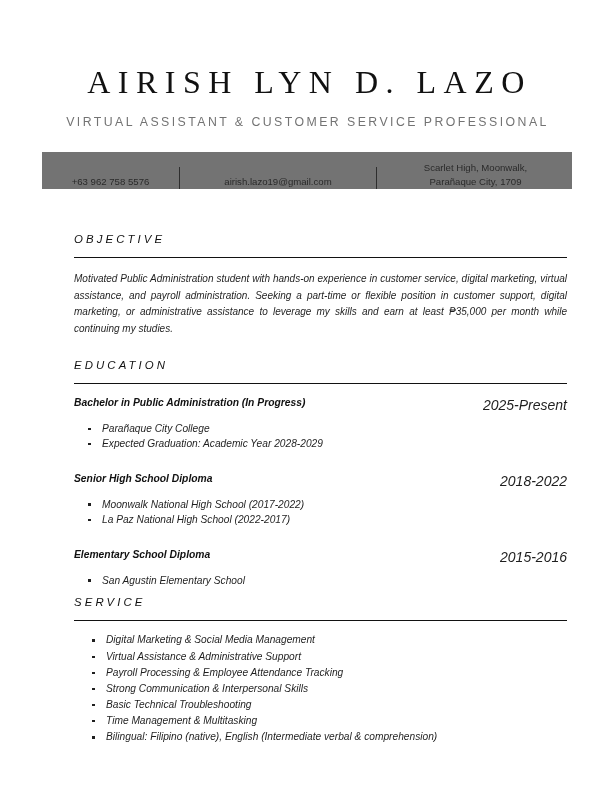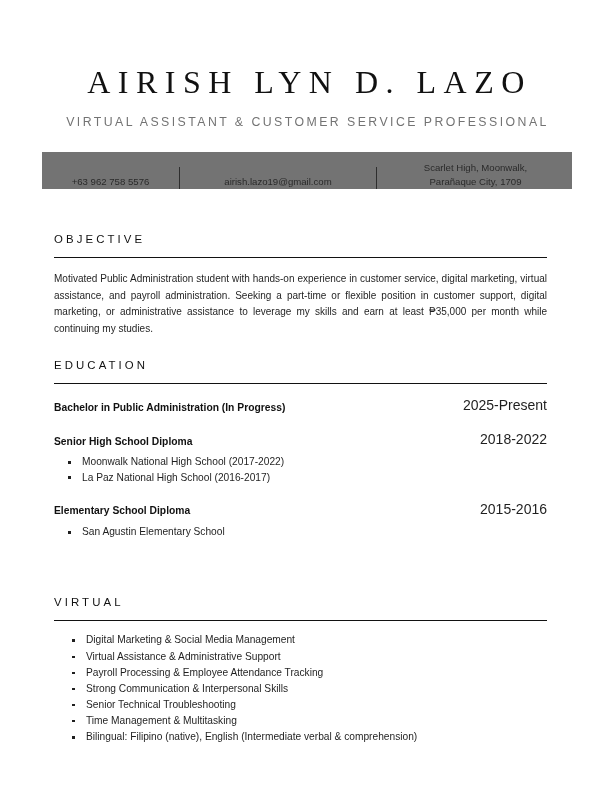--- a/index.html
+++ b/index.html
@@ -80,22 +80,23 @@
     width: 1px;
     height: 22px;
     background: #2e2e2e;
     flex: 0 0 auto;
   }
   .addr-line { display: block; }
 
   
   .section {
     position: absolute;
-    left: 54px;
+    left: 74px;
     width: 493px;
+    font-style: italic;
   }
   .section-heading {
     font-size: 11.4px;
     font-weight: 400;
     letter-spacing: 3.1px;
     color: #111111;
     margin: 0;
     line-height: 1;
   }
   .section-rule {
@@ -111,26 +112,26 @@
     margin: 13px 0 0 0;
     font-size: 10px;
     line-height: 16.4px;
     color: #1f1f1f;
     text-align: justify;
   }
 
   
   #education-section { top: 360px; }
   .edu-list { margin: 0; padding: 0; list-style: none; }
-  .edu-entry { margin-top: 16px; }
+  .edu-entry { margin-top: 22px; }
   .edu-entry:first-child { margin-top: 13px; }
   .edu-head {
     display: flex;
     justify-content: space-between;
-    align-items: flex-end;
+    align-items: flex-start;
   }
   .edu-degree {
     font-size: 10.3px;
     font-weight: bold;
     color: #111111;
     line-height: 1.25;
   }
   .edu-dates {
     font-size: 14px;
     font-weight: 400;
@@ -214,51 +215,53 @@
   <div class="section" id="education-section">
     <h2 class="section-heading">EDUCATION</h2>
     <div class="section-rule"></div>
     <ul class="edu-list" id="edu-list">
         <li class="edu-entry">
           <div class="edu-head">
             <span class="edu-degree">Bachelor in Public Administration (In Progress)</span>
             <span class="edu-dates">2025-Present</span>
           </div>
           <ul class="bullets">
+            <li>Parañaque City College</li>
+            <li>Expected Graduation: Academic Year 2028-2029</li>
           </ul>
         </li>
         <li class="edu-entry">
           <div class="edu-head">
             <span class="edu-degree">Senior High School Diploma</span>
             <span class="edu-dates">2018-2022</span>
           </div>
           <ul class="bullets">
             <li>Moonwalk National High School (2017-2022)</li>
-            <li>La Paz National High School (2016-2017)</li>
+            <li>La Paz National High School (2022-2017)</li>
           </ul>
         </li>
         <li class="edu-entry">
           <div class="edu-head">
             <span class="edu-degree">Elementary School Diploma</span>
             <span class="edu-dates">2015-2016</span>
           </div>
           <ul class="bullets">
             <li>San Agustin Elementary School</li>
           </ul>
         </li>
       </ul>
   </div>
 
   <div class="section" id="skills-section">
-    <h2 class="section-heading">VIRTUAL</h2>
+    <h2 class="section-heading">SERVICE</h2>
     <div class="section-rule"></div>
     <ul class="skills-list" id="skills-list">
         <li>Digital Marketing &amp; Social Media Management</li>
         <li>Virtual Assistance &amp; Administrative Support</li>
         <li>Payroll Processing &amp; Employee Attendance Tracking</li>
         <li>Strong Communication &amp; Interpersonal Skills</li>
-        <li>Senior Technical Troubleshooting</li>
+        <li>Basic Technical Troubleshooting</li>
         <li>Time Management &amp; Multitasking</li>
         <li>Bilingual: Filipino (native), English (Intermediate verbal &amp; comprehension)</li>
       </ul>
   </div>
 
 </div>
 
 </body></html>

